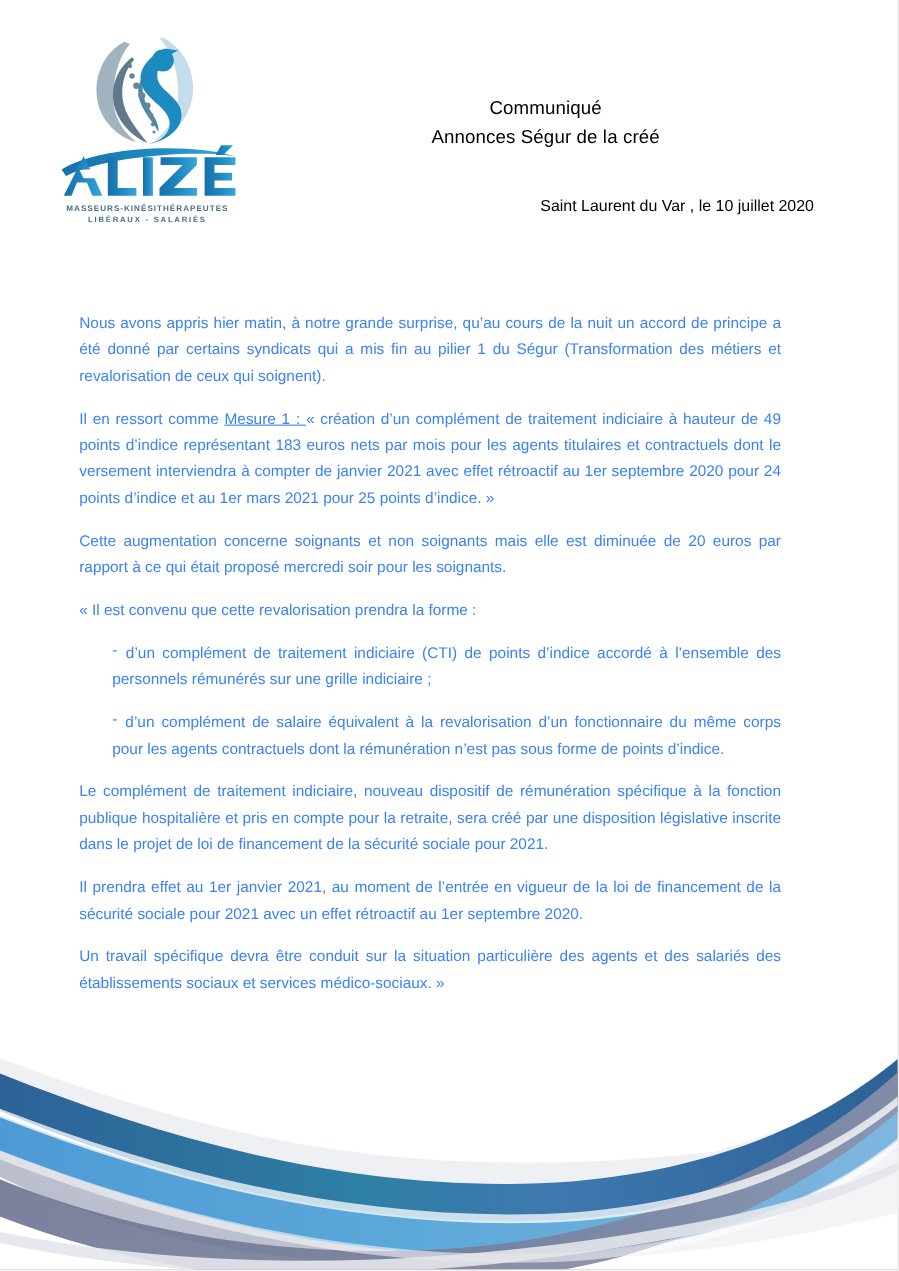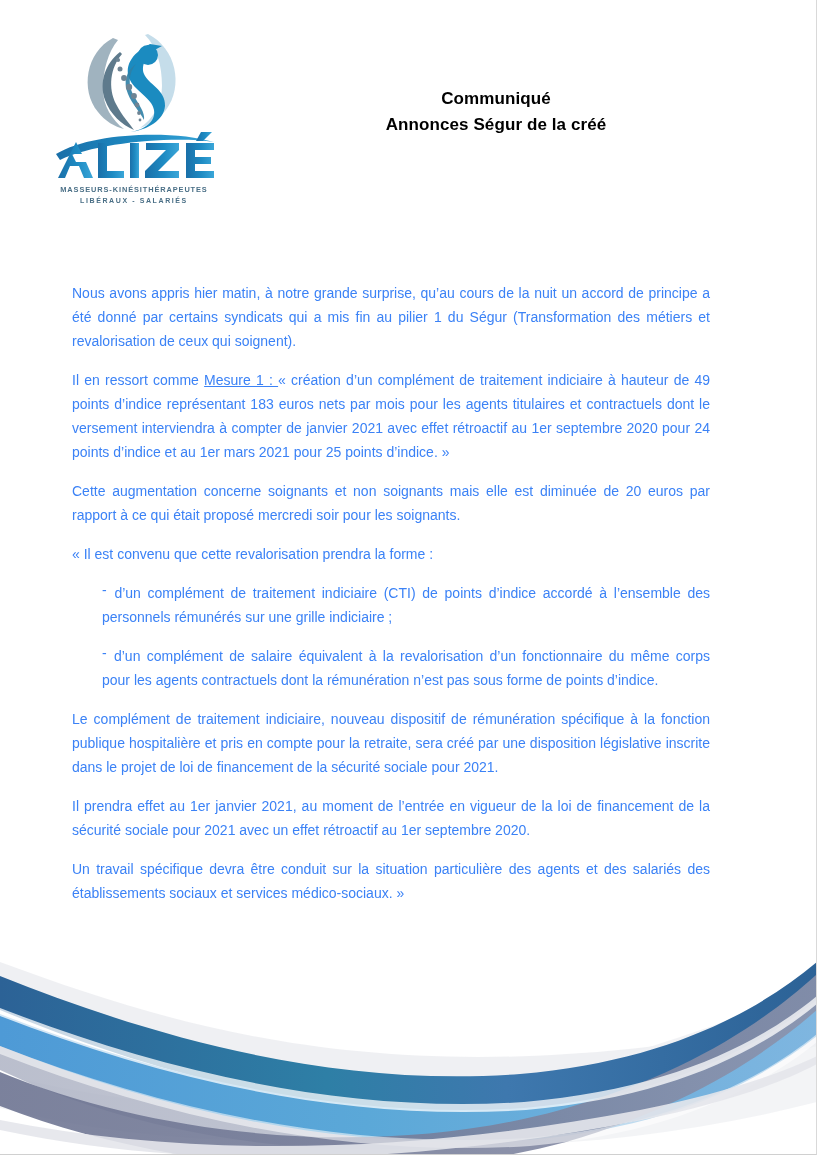--- a/index.html
+++ b/index.html
@@ -69,21 +69,21 @@
 
   .title-block {
     position: absolute;
     left: 236px;
     top: 86px;
     width: 520px;
     text-align: center;
   }
   .doc-title {
     font-size: 17px;
-    font-weight: bold;
+    font-weight: normal;
     color: #000000;
     line-height: 26px;
     letter-spacing: 0.1px;
   }
 
   .dateline {
     position: absolute;
     left: 236px;
     top: 180px;
     width: 504px;
@@ -211,20 +211,21 @@
         <div>MASSEURS-KINÉSITHÉRAPEUTES</div>
         <div class="line2">LIBÉRAUX - SALARIÉS</div>
       </div>
     </div>
 
     <div class="title-block">
       <div class="doc-title">Communiqué</div>
       <div class="doc-title">Annonces Ségur de la créé</div>
     </div>
 
+    <div class="dateline">Saint Laurent du Var , le 10 juillet 2020</div>
   </div>
 
   <div class="body-area">
 
     <p class="para">Nous avons appris hier matin, à notre grande surprise, qu’au cours de la nuit un accord de principe a été donné par certains syndicats qui a mis fin au pilier 1 du Ségur (Transformation des métiers et revalorisation de ceux qui soignent).</p>
 
     <p class="para"><span>Il en ressort comme </span><span class="u-mesure">Mesure 1 : </span><span>« création d’un complément de traitement indiciaire à hauteur de 49 points d’indice représentant 183 euros nets par mois pour les agents titulaires et contractuels dont le versement interviendra à compter de janvier 2021 avec effet rétroactif au 1er septembre 2020 pour 24 points d’indice et au 1er mars 2021 pour 25 points d’indice. »</span></p>
 
     <p class="para">Cette augmentation concerne soignants et non soignants mais elle est diminuée de 20 euros par rapport à ce qui était proposé mercredi soir pour les soignants.</p>
 

